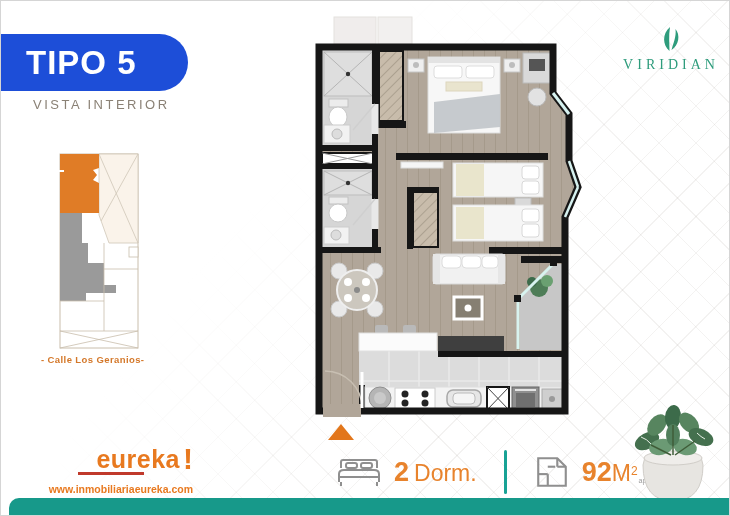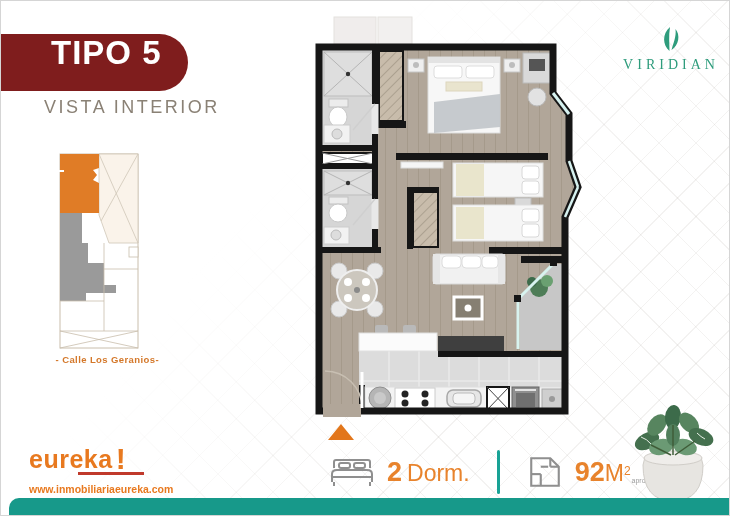--- a/index.html
+++ b/index.html
@@ -15,56 +15,56 @@
       repeating-linear-gradient(45deg,  rgba(140,130,120,.10) 0 1px, transparent 1px 26px),
       repeating-linear-gradient(-45deg, rgba(140,130,120,.10) 0 1px, transparent 1px 26px);
   }
   .pattern-fade{
     position:absolute; inset:0;
     background:linear-gradient(128deg,#ffffff 0%,#ffffff 36%,rgba(255,255,255,0) 68%);
   }
   
   .badge{
     position:absolute; left:0; top:33px; width:187px; height:57px;
-    background:#7f1d1d; border-radius:0 29px 29px 0;
-    display:flex; align-items:flex-start; padding-left:50px;
+    background:#1d4ed8; border-radius:0 29px 29px 0;
+    display:flex; align-items:center; padding-left:25px;
     color:#ffffff; font-size:33px; font-weight:bold; letter-spacing:1px;
   }
   .vista{
-    position:absolute; left:43px; top:96px;
-    font-size:18px; color:#8a8175; letter-spacing:2.5px;text-align:center;
+    position:absolute; left:32px; top:96px;
+    font-size:13px; color:#8a8175; letter-spacing:2.5px;text-align:center;
   }
   
   .viridian{ position:absolute; left:618px; top:24px; width:104px; text-align:center; }
   .viridian .leaf{ display:block; margin:0 auto 4px auto; }
   .viridian .name{
     font-family:Liberation Serif, serif; font-size:14px; letter-spacing:4px;
     color:#2e9c7c; font-weight:500;
   }
   
   .sitemap{ position:absolute; left:56px; top:150px; }
   .calle{
-    position:absolute; left:40px; top:353px; width:118px; text-align:right;
+    position:absolute; left:40px; top:353px; width:118px; text-align:left;
     font-size:9.5px; color:#d4782a; letter-spacing:.4px; font-weight:bold;
   }
   
   .floorplan{ position:absolute; left:300px; top:12px; }
   
-  .eureka{ position:absolute; left:28px; top:444px; width:164px; text-align:left; }
+  .eureka{ position:absolute; left:28px; top:444px; width:164px; text-align:right; }
   .eureka .logo-line{ display:inline-flex; align-items:flex-start; }
   .eureka .logo-text{
     font-size:25px; font-weight:800; color:#e8791f; letter-spacing:.5px;
     text-shadow:0 0 1px #fff;
   }
   .eureka .logo-mark{ font-size:30px; font-weight:800; color:#e8791f; margin-left:3px; line-height:.9; }
   .eureka .tagline-bar{ width:66px; height:2.5px; background:#c0392b; margin:0 auto; margin-top:-2px; }
   .eureka .site-url{ font-size:10.5px; color:#e8791f; margin-top:8px;font-weight:bold; }
   
   .stats{
-    position:absolute; left:328px; top:446px; height:50px;
+    position:absolute; left:335px; top:446px; height:50px;
     display:flex; align-items:center;
   }
   .stat{ display:flex; align-items:center; }
   .stat .txt{ margin-left:12px; color:#e8832c; white-space:nowrap; }
   .stat .big{ font-size:27px; font-weight:bold; }
   .stat .lbl{ font-size:23px; font-weight:400; margin-left:5px; }
   .stat .unit{ font-size:23px; font-weight:400; }
   .stat sup{ font-size:12px; }
   .stat .note{ font-size:7px; color:#9a9a9a; margin-left:1px; align-self:flex-end; padding-bottom:6px; }
   .stat-divider{ width:3px; height:44px; background:#18a295; border-radius:2px; margin:0 27px; }

